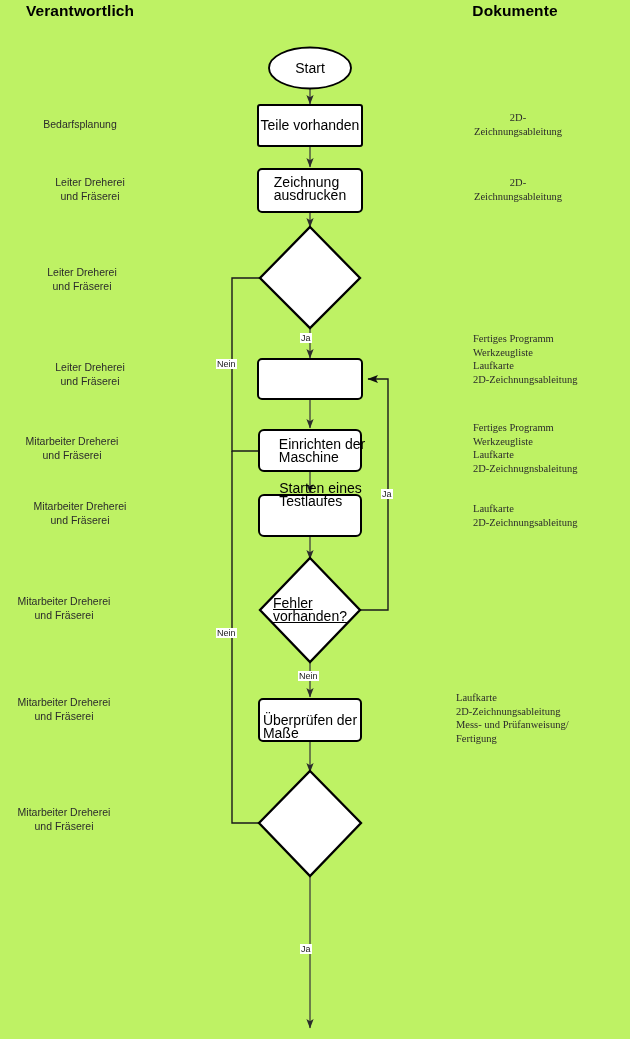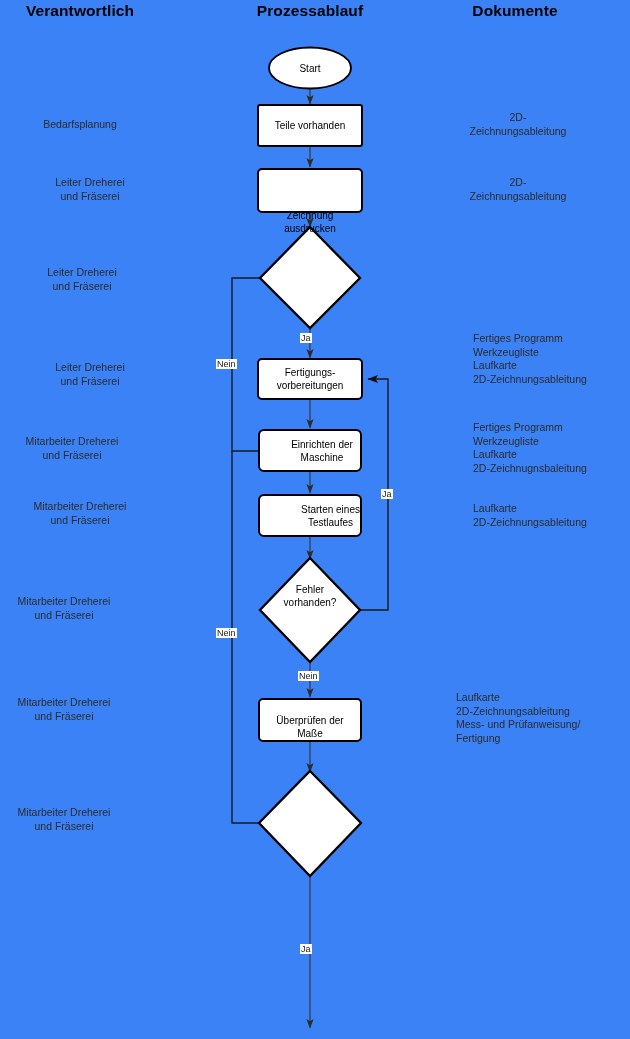--- a/index.html
+++ b/index.html
@@ -10,21 +10,21 @@
   }
   body {
     font-family: "Liberation Sans", sans-serif;
     color: #1a1a1a;
   }
   #page {
     position: relative;
     width: 630px;
     height: 1039px;
     overflow: hidden;
-    background: #3b82f6;
+    background: #bef264;
   }
   #diagram-svg {
     position: absolute;
     left: 0;
     top: 0;
     width: 630px;
     height: 1039px;
   }
   .col-header {
     position: absolute;
@@ -43,29 +43,29 @@
     color: #2b2b2b;
     white-space: pre-line;
   }
   .doc-text {
     position: absolute;
     font-size: 10.5px;
     line-height: 13.5px;
     text-align: left;
     color: #2b2b2b;
     white-space: pre-line;
+    font-family: Liberation Serif, serif;
   }
   .doc-text.centered {
     text-align: center;
   }
   .node-label {
     position: absolute;
-    font-size: 10px;
+    font-size: 14px;
     line-height: 13px;
-    text-align: center;
     color: #000000;
     white-space: pre-line;
     display: flex;
     align-items: center;
     justify-content: center;
     pointer-events: none;
   }
   .edge-label {
     position: absolute;
     font-size: 9px;
@@ -76,21 +76,20 @@
     padding: 0 1px;
     white-space: nowrap;
   }
 </style>
 </head>
 <body>
 
 <div id="page">
 
   <div class="col-header" style="left:0px; top:2px; width:160px;">Verantwortlich</div>
-  <div class="col-header" style="left:230px; top:2px; width:160px;">Prozessablauf</div>
   <div class="col-header" style="left:435px; top:2px; width:160px;text-align:center;">Dokumente</div>
 
   <svg id="diagram-svg" viewBox="0 0 630 1039">
     <defs>
       <marker id="arrowhead" markerWidth="9" markerHeight="9" refX="7.2" refY="3.2" orient="auto" markerUnits="strokeWidth">
         <path d="M0,0.3 L7.6,3.2 L0,6.1 L1.7,3.2 Z" fill="#2b2b2b"></path>
       </marker>
       <marker id="arrowhead-dark" markerWidth="9" markerHeight="9" refX="7.2" refY="3.2" orient="auto" markerUnits="strokeWidth">
         <path d="M0,0.3 L7.6,3.2 L0,6.1 L1.7,3.2 Z" fill="#111111"></path>
       </marker>
@@ -147,29 +146,27 @@
       <polygon points="310,558 360,610 310,662 260,610" fill="#ffffff" stroke="#000000" stroke-width="2.3"></polygon>
 
       <rect x="259" y="699" width="102" height="42" rx="4" ry="4" fill="#ffffff" stroke="#000000" stroke-width="2"></rect>
 
       <polygon points="310,771 361,823 310,876 259,823" fill="#ffffff" stroke="#000000" stroke-width="2.3"></polygon>
     </g>
   </svg>
 
   <div class="node-label" style="left:268px; top:48px; width:84px; height:40px;">Start</div>
   <div class="node-label" style="left:258px; top:105px; width:104px; height:41px;">Teile vorhanden</div>
-  <div class="node-label" style="left:258px; top:169px; width:104px; height:39px;margin-top:33px;">Zeichnung
+  <div class="node-label" style="left:258px; top:169px; width:104px; height:39px;">Zeichnung
 ausdrucken</div>
-  <div class="node-label" style="left:256px; top:359px; width:108px; height:40px;">Fertigungs-
-vorbereitungen</div>
   <div class="node-label" style="left:271px; top:430px; width:102px; height:41px;">Einrichten der
 Maschine</div>
-  <div class="node-label" style="left:259px; top:495px; width:123px; height:41px;margin-left:10px;">Starten eines
+  <div class="node-label" style="left:259px; top:474px; width:123px; height:41px;">Starten eines
 Testlaufes</div>
-  <div class="node-label" style="left:256px; top:573px; width:108px; height:46px;">Fehler
+  <div class="node-label" style="left:256px; top:587px; width:108px; height:46px;text-decoration:underline;">Fehler
 vorhanden?</div>
   <div class="node-label" style="left:259px; top:699px; width:102px; height:56px;">Überprüfen der
 Maße</div>
 
   <div class="edge-label" style="left:300px; top:333px;">Ja</div>
   <div class="edge-label" style="left:216px; top:359px;">Nein</div>
   <div class="edge-label" style="left:381px; top:489px;">Ja</div>
   <div class="edge-label" style="left:298px; top:671px;">Nein</div>
   <div class="edge-label" style="left:216px; top:628px;">Nein</div>
   <div class="edge-label" style="left:300px; top:944px;">Ja</div>

